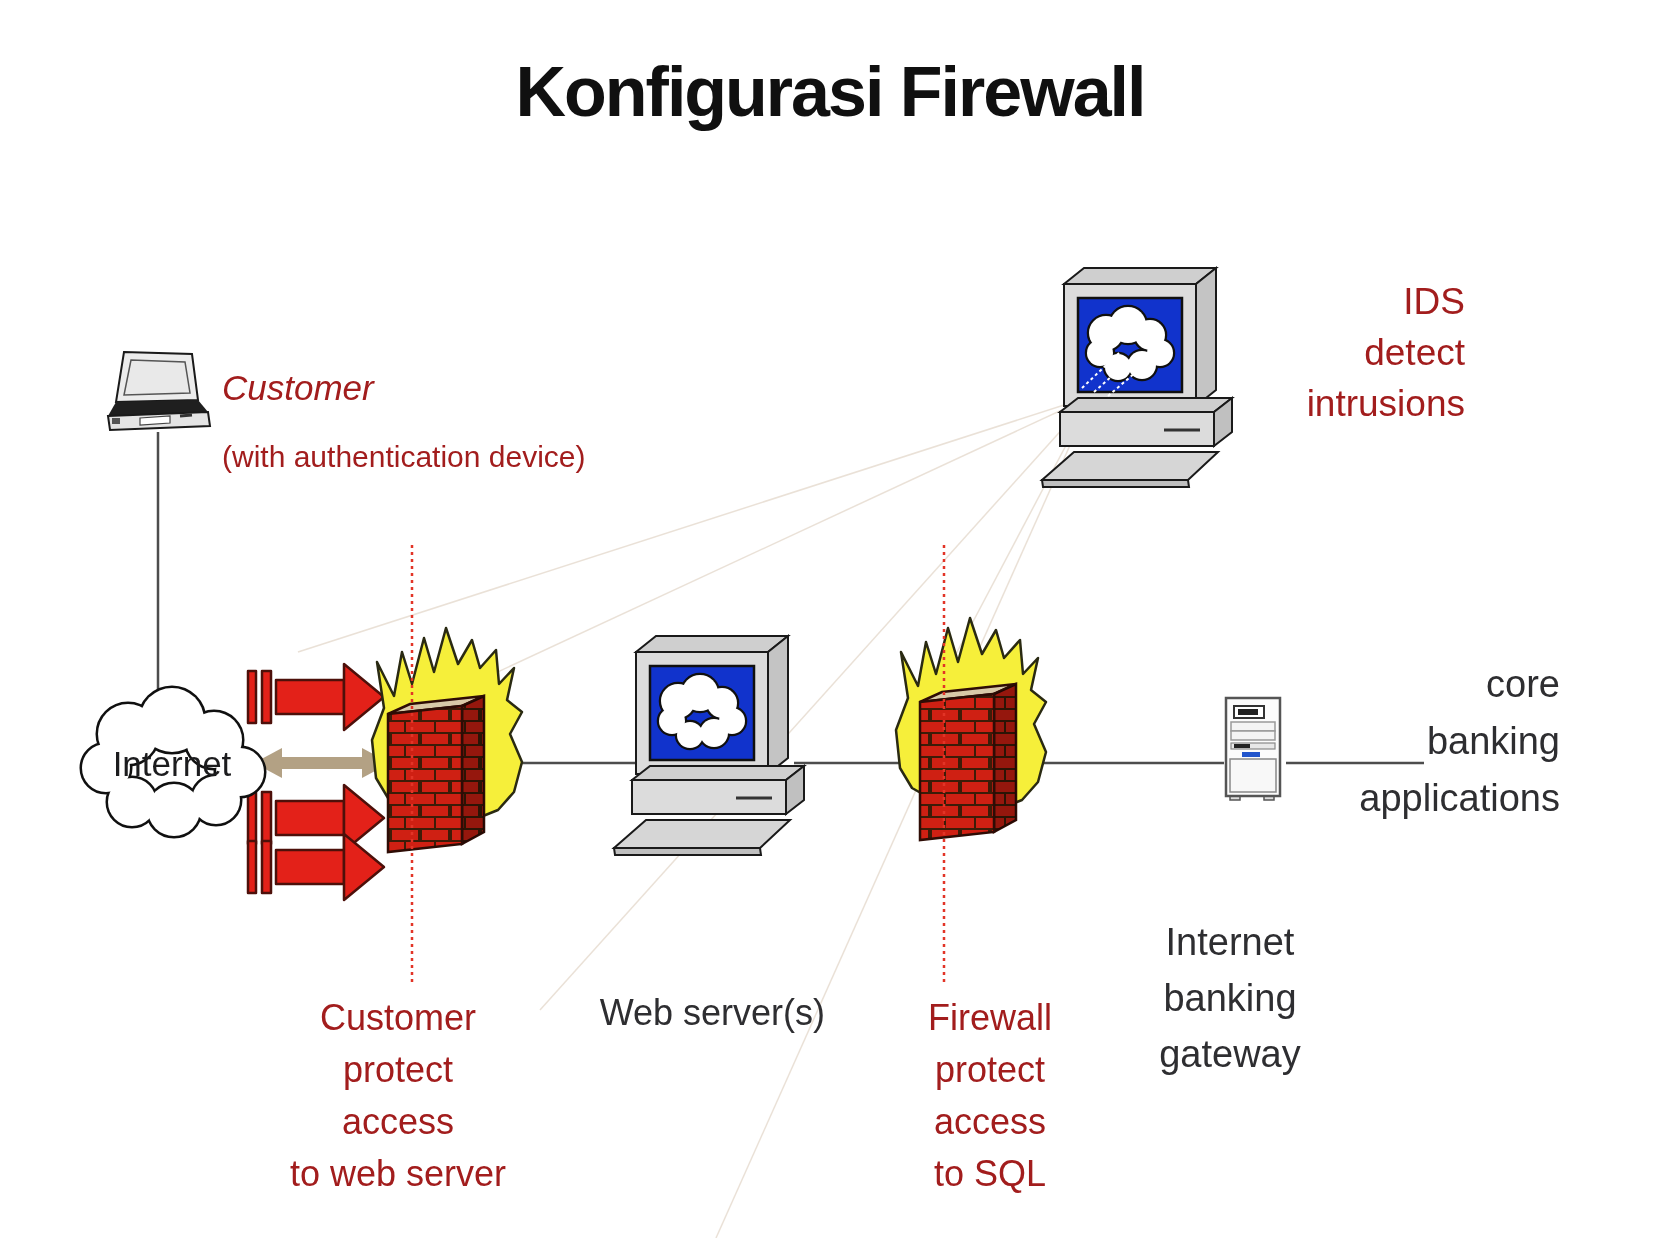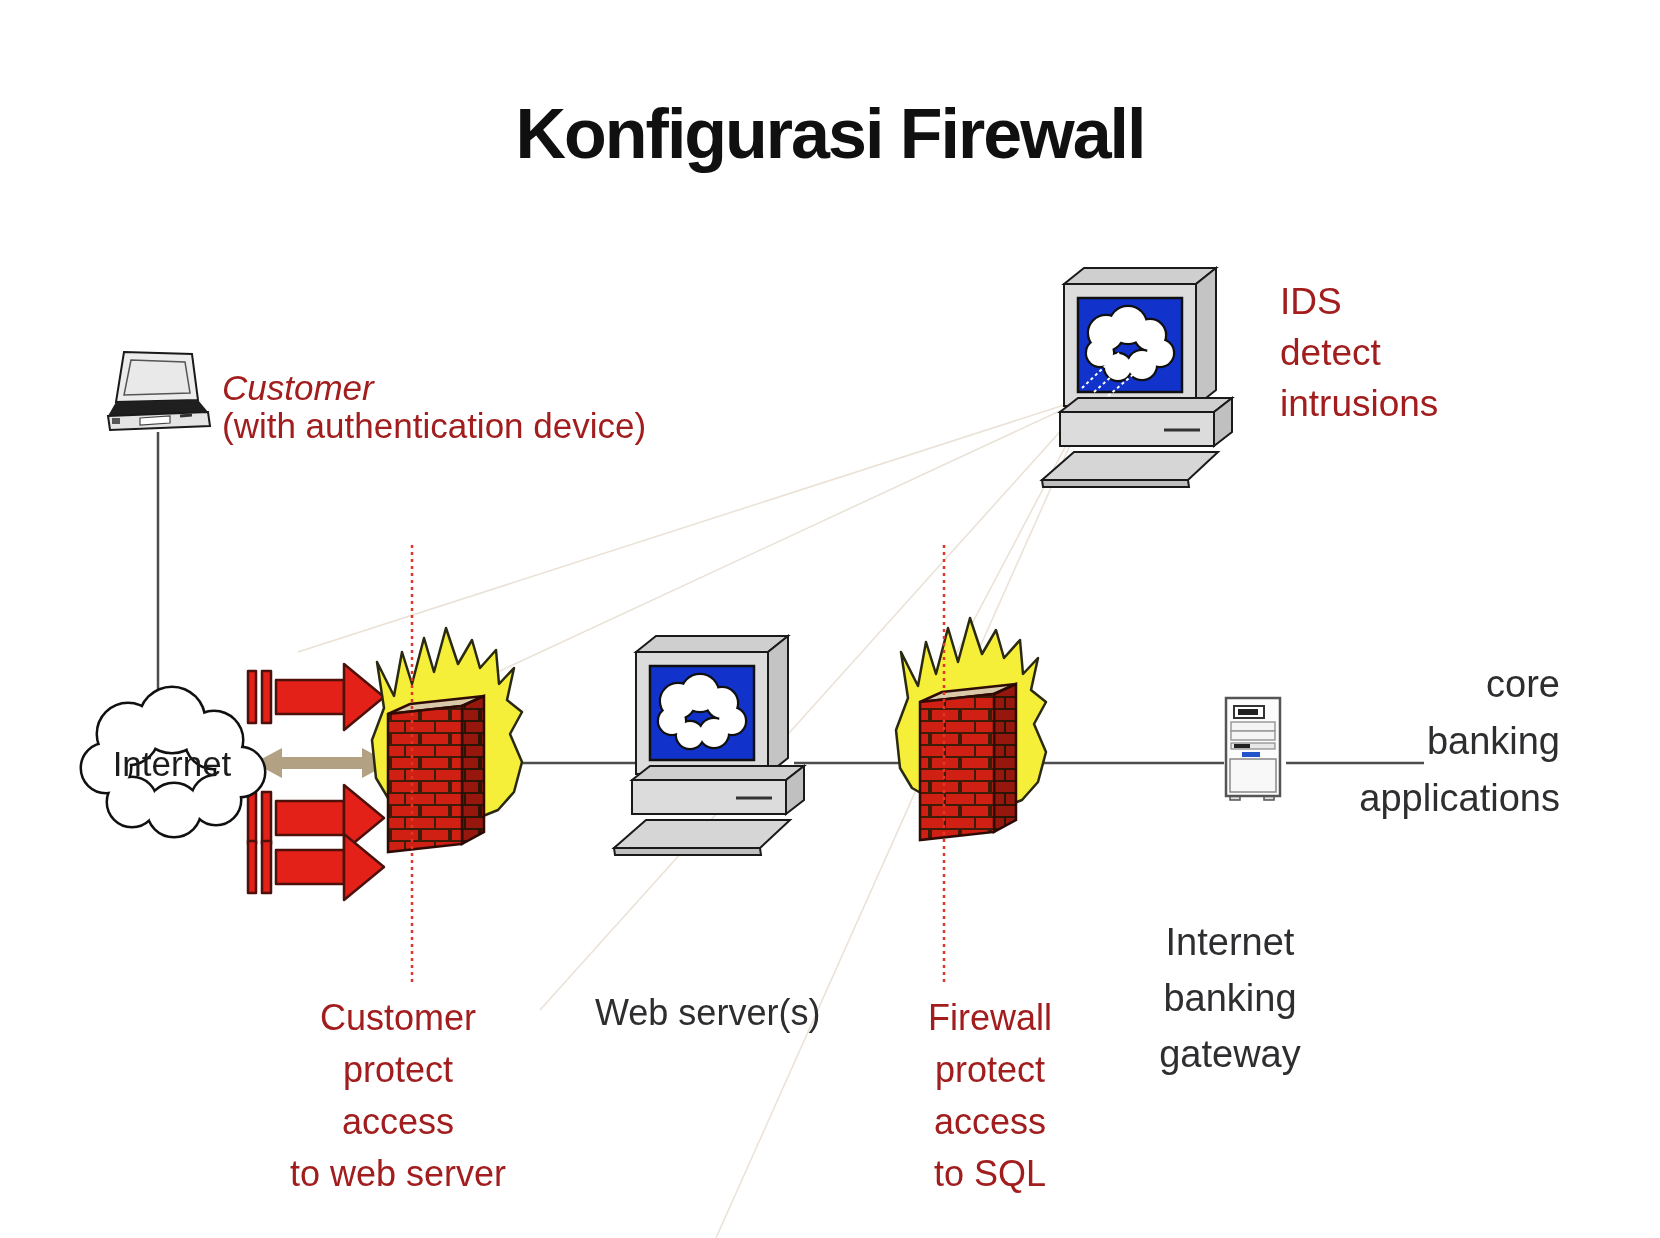--- a/index.html
+++ b/index.html
@@ -2,31 +2,31 @@
 <html style="--accent-red-text: #a21d1d; --gray-text: #2e2e31; --arrow-red: #e32119; --tan-arrow: #b3a184; --flame-yellow: #f6ef3a; --brick-red: #cf2013; --screen-blue: #1133cc; --dotted-line-red: #e23427; --connector-gray: #4d4d4d;"><head>
 <meta charset="utf-8">
 <style>
   html,body{margin:0;padding:0;background:#ffffff;}
   body{width:1660px;height:1238px;position:relative;overflow:hidden;
        font-family:"Liberation Sans", sans-serif;}
   .stage{position:absolute;inset:0;}
   svg{position:absolute;left:0;top:0;}
   .lbl{position:absolute;white-space:pre-line;}
   .title{left:0;right:0;top:52px;text-align:center;
-         font-size:70px;font-weight:bold;letter-spacing:-2px;color:#101010;margin-top:42px;}
+         font-size:70px;font-weight:bold;letter-spacing:-2px;color:#101010;}
   .red{color:var(--accent-red-text);}
   .gray{color:var(--gray-text);}
   .customer{left:222px;top:368px;font-size:35px;color:var(--accent-red-text);font-style:italic;}
-  .customer-sub{left:222px;top:406px;font-size:35px;color:var(--accent-red-text);}
+  .customer-sub{left:222px;top:440px;font-size:30px;color:var(--accent-red-text);}
   .internet{left:86px;top:744px;width:172px;text-align:center;font-size:35px;color:#1c1c1e;}
-  .ids{left:1280px;top:276px;width:185px;text-align:left;font-size:37px;line-height:51px;}
+  .ids{left:1280px;top:276px;width:185px;text-align:right;font-size:37px;line-height:51px;}
   .corebank{left:1340px;top:656px;width:220px;text-align:right;font-size:38px;line-height:57px;}
   .gateway{left:1120px;top:914px;width:220px;text-align:center;font-size:38px;line-height:56px;}
   .fw1{left:288px;top:992px;width:220px;text-align:center;font-size:36px;line-height:52px;}
-  .websrv{left:595px;top:992px;width:230px;text-align:left;font-size:36px;}
+  .websrv{left:595px;top:992px;width:230px;text-align:right;font-size:36px;}
   .fw2{left:880px;top:992px;width:220px;text-align:center;font-size:36px;line-height:52px;}
 
   
   .screen-blue{fill:var(--screen-blue);stroke:#101010;stroke-width:2.5;}
   .arrow-red{fill:var(--arrow-red);stroke:#4d100a;stroke-width:2.5;stroke-linejoin:round;}
   .tan{fill:var(--tan-arrow);}
   .flame{fill:var(--flame-yellow);stroke:#2a2a12;stroke-width:2.5;stroke-linejoin:round;}
   .conn{stroke:var(--connector-gray);stroke-width:2.5;}
   .dotred{stroke:var(--dotted-line-red);stroke-width:2.5;stroke-dasharray:3 4;}
   .brickline{stroke:#3d1c08;stroke-width:2;}

